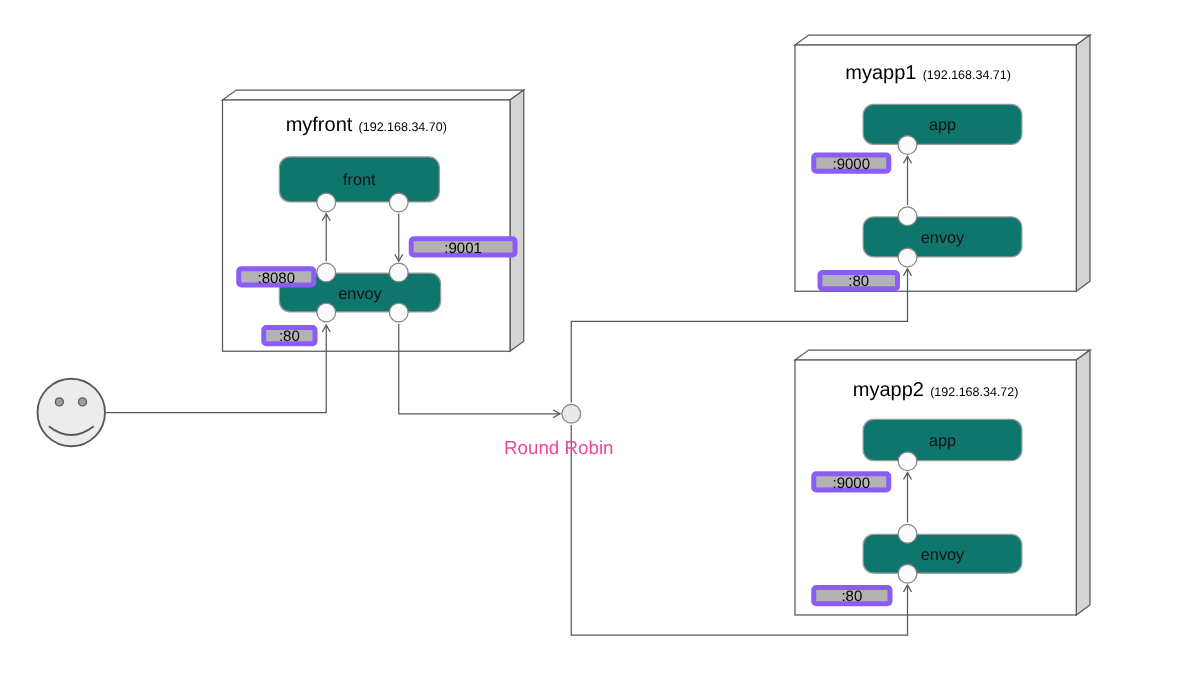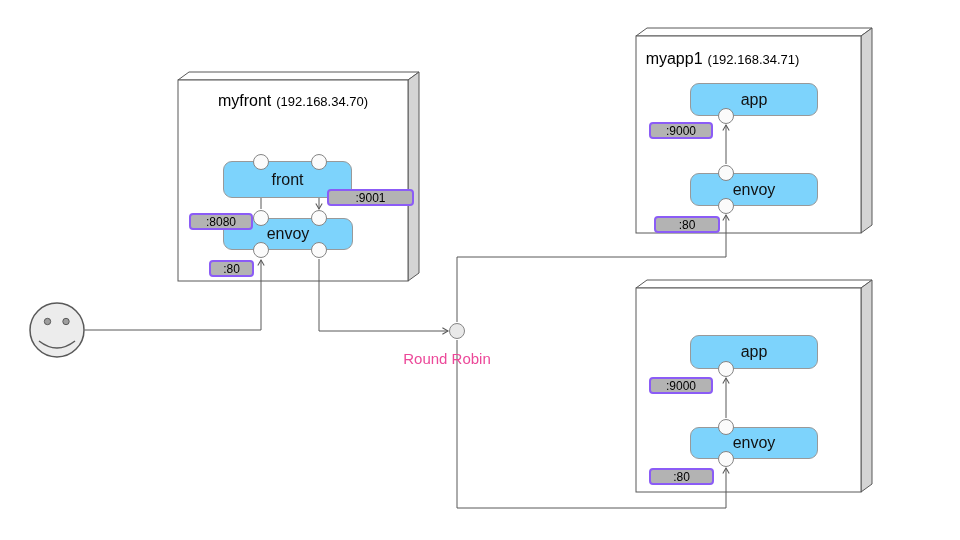--- a/index.html
+++ b/index.html
@@ -3,54 +3,54 @@
 <meta charset="utf-8">
 <style>
   html,body{margin:0;padding:0;background:#fff;}
   body{font-family:"Liberation Sans",sans-serif;color:#111;}
   .canvas{position:relative;width:960px;height:540px;background:#ffffff;overflow:hidden;}
   .canvas svg{position:absolute;left:0;top:0;}
 
   
   .comp{
     position:absolute;box-sizing:border-box;
-    background:#7dd3fc;border:1px solid #999999;border-radius:9px;
+    background:#0f766e;border:1px solid #999999;border-radius:9px;
     display:flex;align-items:center;justify-content:center;
-    font-size:16px;color:#111;
+    font-size:13px;color:#111;
   }
-  #c-front  {left:223px;top:125px;width:129px;height:37px;margin-top:36px;}
+  #c-front  {left:223px;top:125px;width:129px;height:37px;}
   #c-envoyf {left:223px;top:218px;width:130px;height:32px;}
   #c-app1   {left:690px;top:83px; width:128px;height:33px;}
   #c-envoy1 {left:690px;top:173px;width:128px;height:33px;}
   #c-app2   {left:690px;top:335px;width:128px;height:34px;}
   #c-envoy2 {left:690px;top:427px;width:128px;height:32px;}
 
   
   .port{
     position:absolute;width:16px;height:16px;box-sizing:border-box;
     border-radius:50%;background:#fbfbfb;border:1px solid #858585;
   }
   .port.lb{background:#e9e9e9;}
 
   
   .badge{
     position:absolute;box-sizing:border-box;height:17px;
-    background:#b3b3b3;border:2px solid #8b5cf6;border-radius:4px;
+    background:#b3b3b3;border:4px solid #8b5cf6;border-radius:4px;
     display:flex;align-items:center;justify-content:center;
     font-size:12px;color:#000;
   }
 
   
   .machine-title{
     position:absolute;display:flex;gap:5px;align-items:baseline;justify-content:center;
     font-size:16px;color:#000;white-space:nowrap;
   }
-  .machine-title .ip{font-size:13px;}
+  .machine-title .ip{font-size:10px;}
   #t-myfront{left:178px;top:92px;width:230px;}
-  #t-myapp1 {left:616px;top:50px;width:213px;}
+  #t-myapp1 {left:636px;top:50px;width:213px;}
   #t-myapp2 {left:636px;top:304px;width:225px;}
 
   .rr-label{
     position:absolute;left:389px;top:350px;width:116px;
     font-size:15px;text-align:center;color:#ec4899;white-space:nowrap;
   }
 </style>
 </head>
 <body>
 
@@ -99,20 +99,24 @@
   </svg>
 
   <div class="machine-title" id="t-myfront">
     <span>myfront</span>
     <span class="ip">(192.168.34.70)</span>
   </div>
   <div class="machine-title" id="t-myapp1">
     <span>myapp1</span>
     <span class="ip">(192.168.34.71)</span>
   </div>
+  <div class="machine-title" id="t-myapp2">
+    <span>myapp2</span>
+    <span class="ip">(192.168.34.72)</span>
+  </div>
 
   <div class="comp" id="c-front">front</div>
   <div class="comp" id="c-envoyf">envoy</div>
   <div class="comp" id="c-app1">app</div>
   <div class="comp" id="c-envoy1">envoy</div>
   <div class="comp" id="c-app2">app</div>
   <div class="comp" id="c-envoy2">envoy</div>
 
   <div class="port" style="left:253px;top:154px;"></div>
   <div class="port" style="left:311px;top:154px;"></div>

